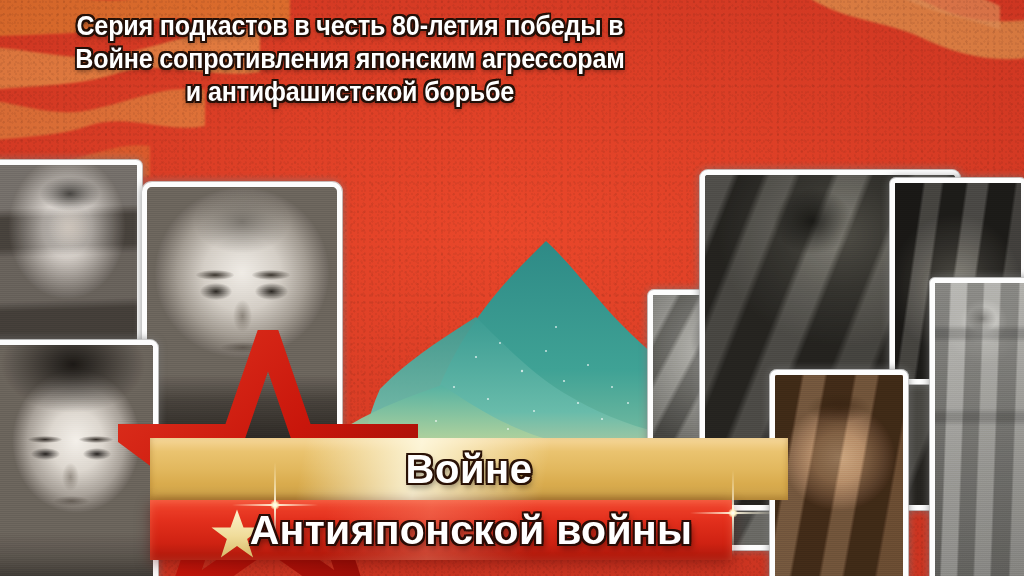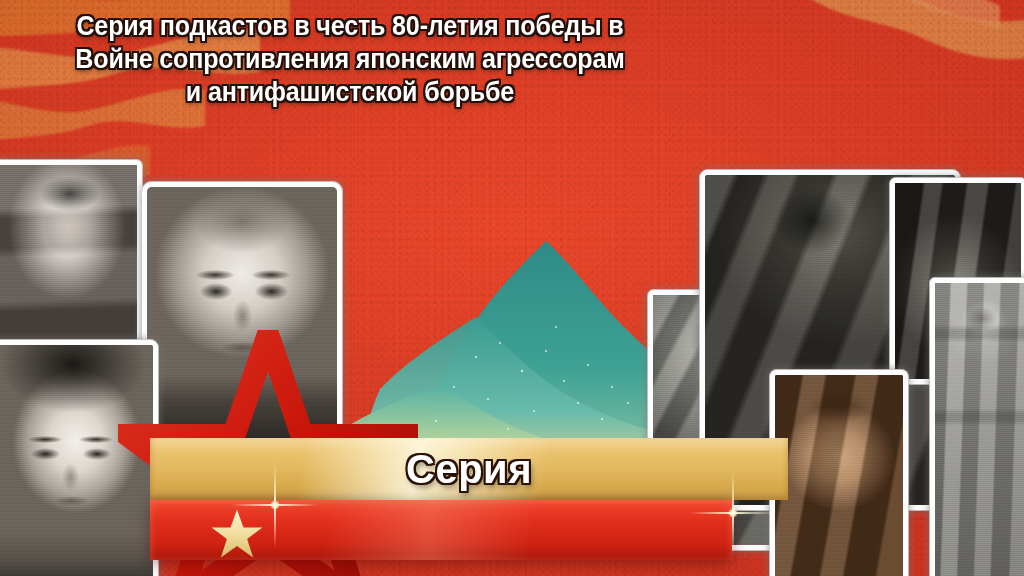--- a/index.html
+++ b/index.html
@@ -411,16 +411,17 @@
         </linearGradient>
       </defs>
       <path d="M50 3 L62.5 37.5 L99 37.5 L69.5 59.5 L81 95 L50 73 L19 95 L30.5 59.5 L1 37.5 L37.5 37.5 Z" fill="url(#gsg)"></path>
     </svg>
   </div>
 
   <div class="headline">Серия подкастов в честь 80-летия победы в
 Войне сопротивления японским агрессорам
 и антифашистской борьбе</div>
 
-  <div class="banner-title">Серия</div>
-
+  <div class="banner-title">Войне</div>
+
+  <div class="banner-sub">Антияпонской войны</div>
 
 </div>
 
 </body></html>

